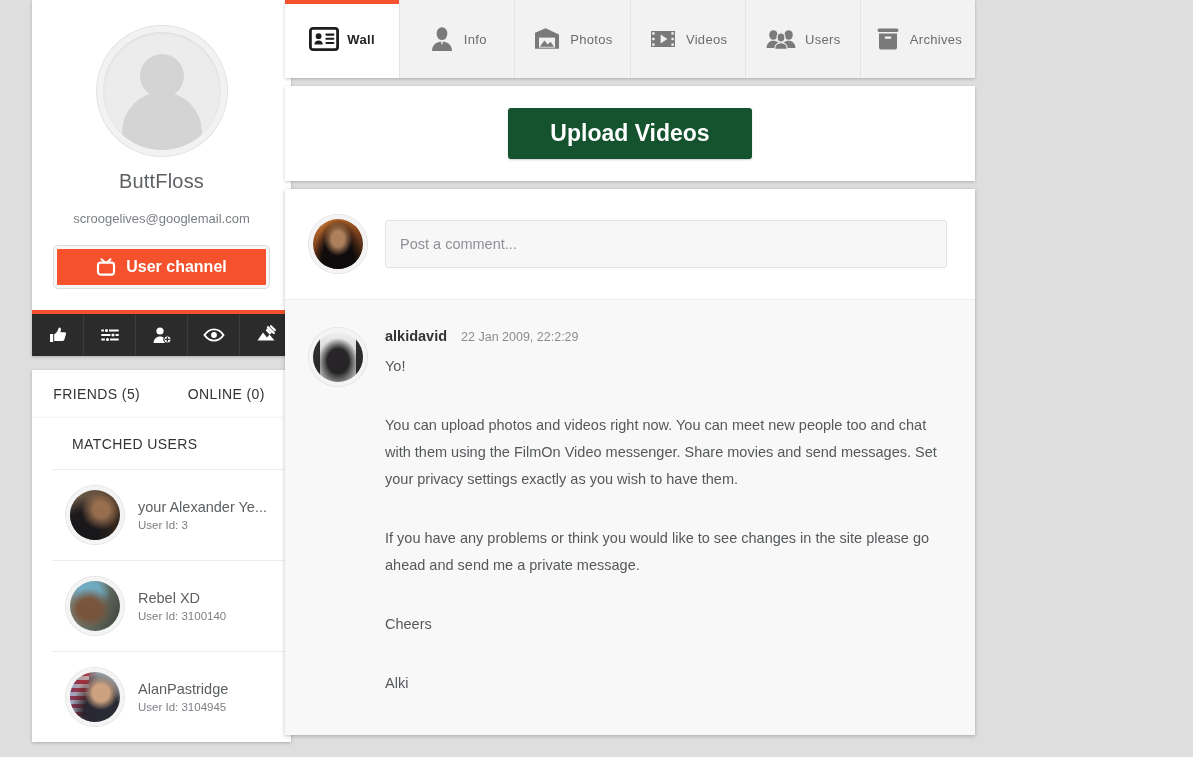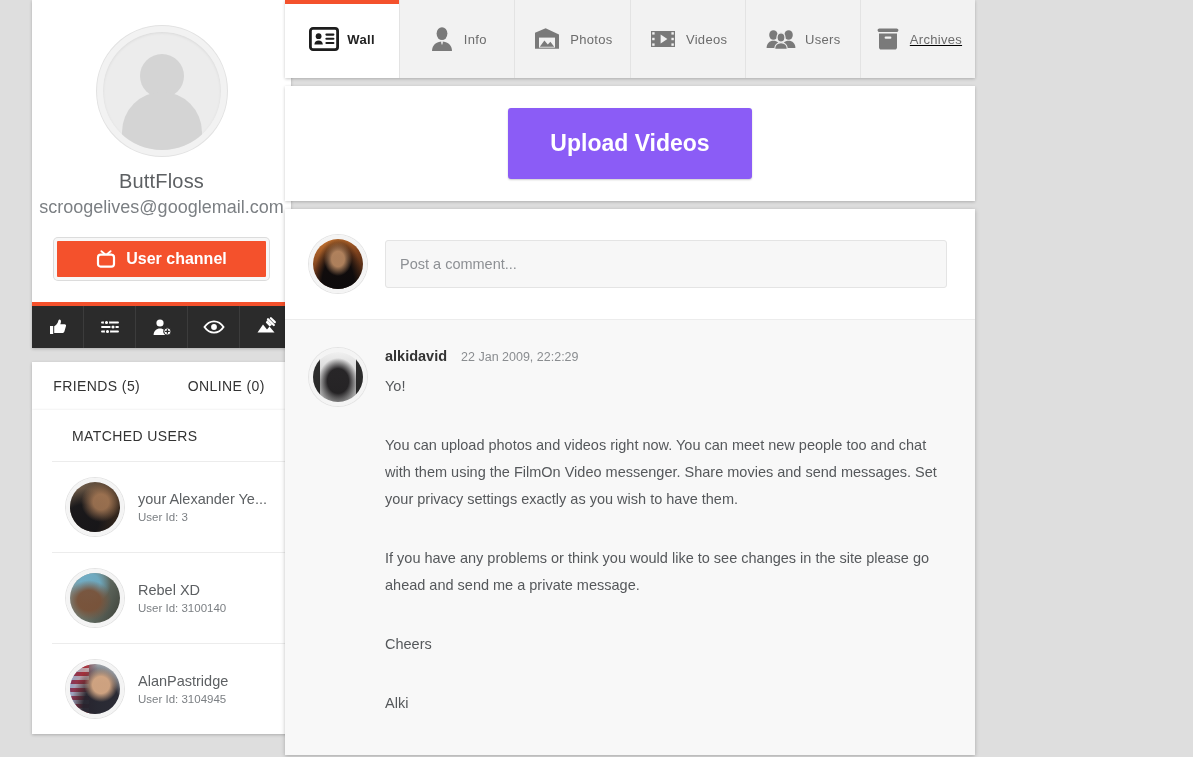--- a/index.html
+++ b/index.html
@@ -32,21 +32,21 @@
   }
   .big-avatar .body{
     position:absolute;width:80px;height:58px;bottom:0;left:50%;margin-left:-40px;
     background:#d4d4d4;border-radius:40px 40px 0 0;
   }
   .uname{
     text-align:center;font-size:20px;color:#5d6063;margin-top:14px;
     letter-spacing:.2px;
   }
   .uemail{
-    text-align:center;font-size:18px;color:#7b7f83;margin-top:4px;
+    text-align:center;font-size:13px;color:#7b7f83;margin-top:18px;
   }
   .channel-btn{
     display:flex;align-items:center;justify-content:center;gap:10px;
     margin:20px 22px 22px 22px;
     background:#f4512c;color:#fff;
     font-size:16px;font-weight:bold;
     padding:9px 0;border-radius:4px;
     border:3px solid #f7f7f7;
     box-shadow:0 0 0 1px #dcdcdc;
     cursor:pointer;
@@ -89,35 +89,35 @@
 
   
   .main{position:absolute;left:285px;top:0;width:690px;}
 
   .tabs{display:flex;background:#f2f2f2;box-shadow:0 1px 3px rgba(0,0,0,.22);}
   .tab{
     flex:1;height:78px;position:relative;cursor:pointer;
     display:flex;align-items:center;justify-content:center;
     gap:8px;border-right:1px solid #e3e3e3;
   }
-  .tab:last-child{border-right:none;text-decoration:underline;}
+  .tab:last-child{border-right:none;}
   .tab .tlabel{font-size:13px;color:#6c6c6c;letter-spacing:.3px;}
   .tab.active{background:#fff;border-right-color:#e3e3e3;}
   .tab.active .tlabel{color:#222;font-weight:bold;}
   .tab.active:before{
     content:"";position:absolute;left:0;right:0;top:0;height:4px;background:#f4512c;
   }
 
   .upload-card{
     margin-top:8px;background:#fff;box-shadow:0 1px 3px rgba(0,0,0,.22);
     padding:22px 0;display:flex;justify-content:center;
   }
   .upload-btn{
-    background:#8b5cf6;color:#fff;font-size:23px;font-weight:bold;
-    padding:22px 42px;border-radius:3px;cursor:pointer;
+    background:#14532d;color:#fff;font-size:23px;font-weight:bold;
+    padding:12px 42px;border-radius:3px;cursor:pointer;
     box-shadow:0 1px 2px rgba(0,0,0,.2);
   }
 
   .wall-card{
     margin-top:8px;background:#f8f8f8;box-shadow:0 1px 4px rgba(0,0,0,.25);
     padding-bottom:8px;
   }
   .comment-row{
     display:flex;align-items:center;gap:18px;padding:26px 28px 26px 24px;
     border-bottom:1px solid #ececec;background:#fff;

